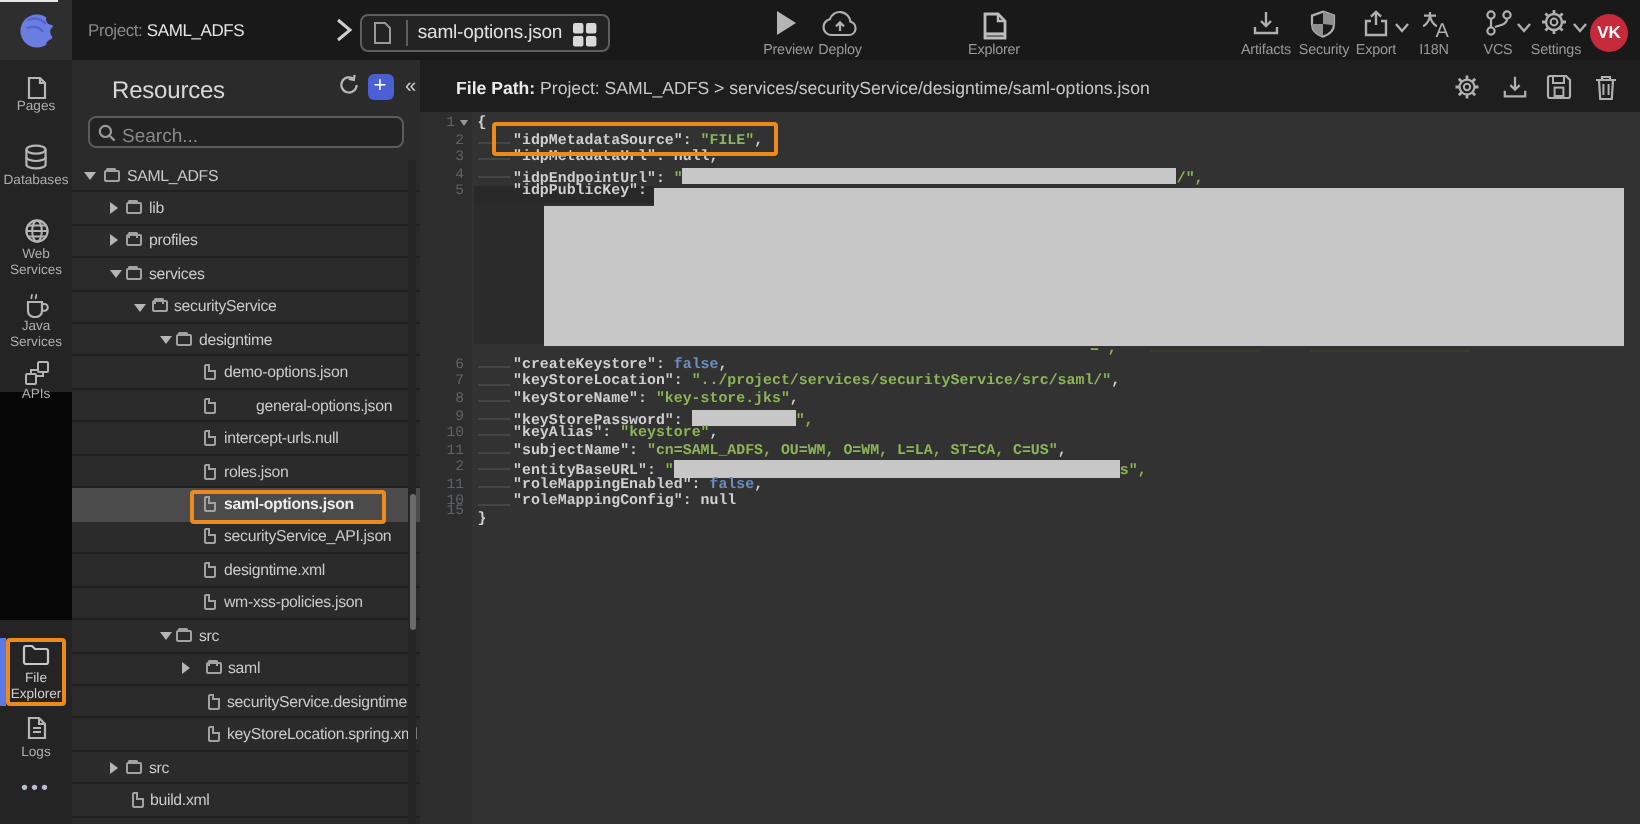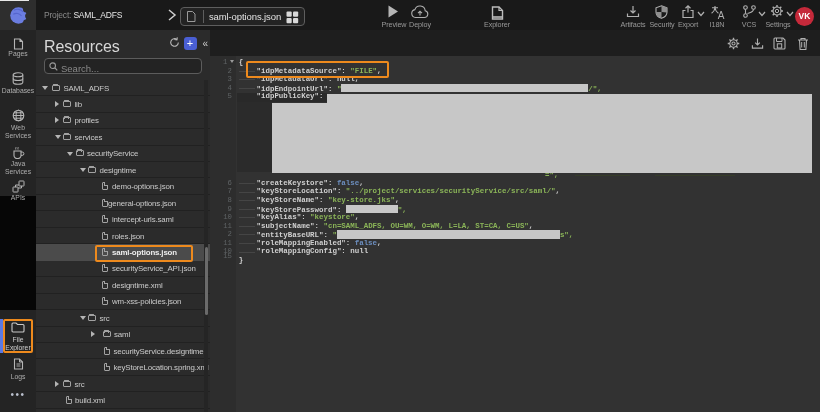--- a/index.html
+++ b/index.html
@@ -201,21 +201,21 @@
   <svg class="abs" style="left:12.5px;top:358px" width="11" height="12" viewBox="0 0 11 12">
     <path d="M1.5 1 h5 l3 3 v7 h-8 z" fill="none" stroke="#b5b5b5" stroke-width="1.1"></path>
     <path d="M6.5 1 v3 h3" fill="none" stroke="#b5b5b5" stroke-width="1"></path>
     <path d="M3.5 6 h4 M3.5 8 h4" stroke="#b5b5b5" stroke-width="0.9"></path>
   </svg>
   <div class="raillabel" style="left:0;top:373px">Logs</div>
 
   <div class="abs" style="left:0;top:389px;width:36px;text-align:center;font-size:10px;color:#b9bfcc;letter-spacing:1.5px">•••</div>
 
   <div class="abs" id="resources">
-    <div class="abs" style="left:8px;top:8px;font-size:16px;letter-spacing:-0.1px;color:#d8d8d8">Resources</div>
+    <div class="abs" style="left:20px;top:8px;font-size:12px;letter-spacing:-0.1px;color:#d8d8d8">Resources</div>
     <svg class="abs" style="left:133px;top:7px" width="11" height="11" viewBox="0 0 13 13">
       <path d="M11 6.5 a4.5 4.5 0 1 1 -1.5 -3.4" fill="none" stroke="#b8b8b8" stroke-width="1.3"></path>
       <path d="M9.5 0.5 v3 h-3" fill="none" stroke="#b8b8b8" stroke-width="1.3" transform="rotate(10 9.5 2.5)"></path>
     </svg>
     <div class="abs" style="left:147.5px;top:6.5px;width:13px;height:13px;background:#4a5fd4;border-radius:3px;color:#fff;text-align:center;line-height:12px;font-size:11px">+</div>
     <div class="abs" id="searchbox"></div>
     <svg class="abs" style="left:13px;top:32px" width="9" height="9" viewBox="0 0 9 9">
       <circle cx="3.7" cy="3.7" r="2.8" fill="none" stroke="#999" stroke-width="1.1"></circle>
       <path d="M6 6 L8.3 8.3" stroke="#999" stroke-width="1.1"></path>
     </svg>
@@ -250,25 +250,25 @@
           <span class="arr-d" style="left:43.5px"></span>
           <span class="fold" style="left:52px"></span>
           <span class="lbl" style="left:63.5px">designtime</span>
         </div>
         <div class="trow" style="top:148.50px">
           <span class="ficon" style="left:65.5px"></span>
           <span class="lbl" style="left:76px">demo-options.json</span>
         </div>
         <div class="trow" style="top:164.95px">
           <span class="ficon" style="left:65.5px"></span>
-          <span class="lbl" style="left:72px">general-options.json</span>
+          <span class="lbl" style="left:92px">general-options.json</span>
         </div>
         <div class="trow" style="top:181.40px">
           <span class="ficon" style="left:65.5px"></span>
-          <span class="lbl" style="left:76px">intercept-urls.saml</span>
+          <span class="lbl" style="left:76px">intercept-urls.null</span>
         </div>
         <div class="trow" style="top:197.85px">
           <span class="ficon" style="left:65.5px"></span>
           <span class="lbl" style="left:76px">roles.json</span>
         </div>
         <div class="trow selrow" style="top:214.30px">
           <div style="position:absolute;left:0;top:0;width:174px;height:16.45px;background:#4b4b4b"></div>
           <span class="ficon" style="left:65.5px"></span>
           <span class="lbl" style="left:76px;color:#ededed;font-weight:bold">saml-options.json</span>
         </div>
@@ -312,20 +312,21 @@
           <span class="lbl" style="left:39px">build.xml</span>
         </div>
       </div>
 
     <div class="abs" style="left:168.2px;top:50px;width:3.6px;height:332px;background:#252525"></div>
     <div class="abs" style="left:168.5px;top:217px;width:3px;height:68px;background:#6a6a6a;border-radius:2px"></div>
   </div>
 
   <div class="abs" id="edheader"></div>
   <div class="abs" style="left:202.5px;top:37.5px;font-size:10px;color:#cfcfcf">«</div>
+  <div class="abs" style="left:228px;top:38.5px;font-size:8.8px;color:#c9c9c9"><b style="color:#ececec">File Path:</b> Project: SAML_ADFS &gt; services/securityService/designtime/saml-options.json</div>
 
   <svg class="abs" style="left:727px;top:37px" width="13" height="13" viewBox="0 0 14 14">
     <circle cx="7" cy="7" r="4" fill="none" stroke="#b0b0b0" stroke-width="1.2"></circle>
     <circle cx="7" cy="7" r="1.7" fill="none" stroke="#b0b0b0" stroke-width="1.1"></circle>
     <g stroke="#b0b0b0" stroke-width="1.5">
       <path d="M7 3 V0.8 M7 11 v2.2 M3 7 H0.8 M11 7 h2.2 M4.17 4.17 L2.6 2.6 M9.83 4.17 L11.4 2.6 M4.17 9.83 L2.6 11.4 M9.83 9.83 L11.4 11.4"></path>
     </g>
   </svg>
   <svg class="abs" style="left:751px;top:37px" width="13" height="13" viewBox="0 0 14 13">
     <path d="M7 1 v6.5 M4.5 5.5 L7 8 L9.5 5.5" fill="none" stroke="#b0b0b0" stroke-width="1.2"></path>

